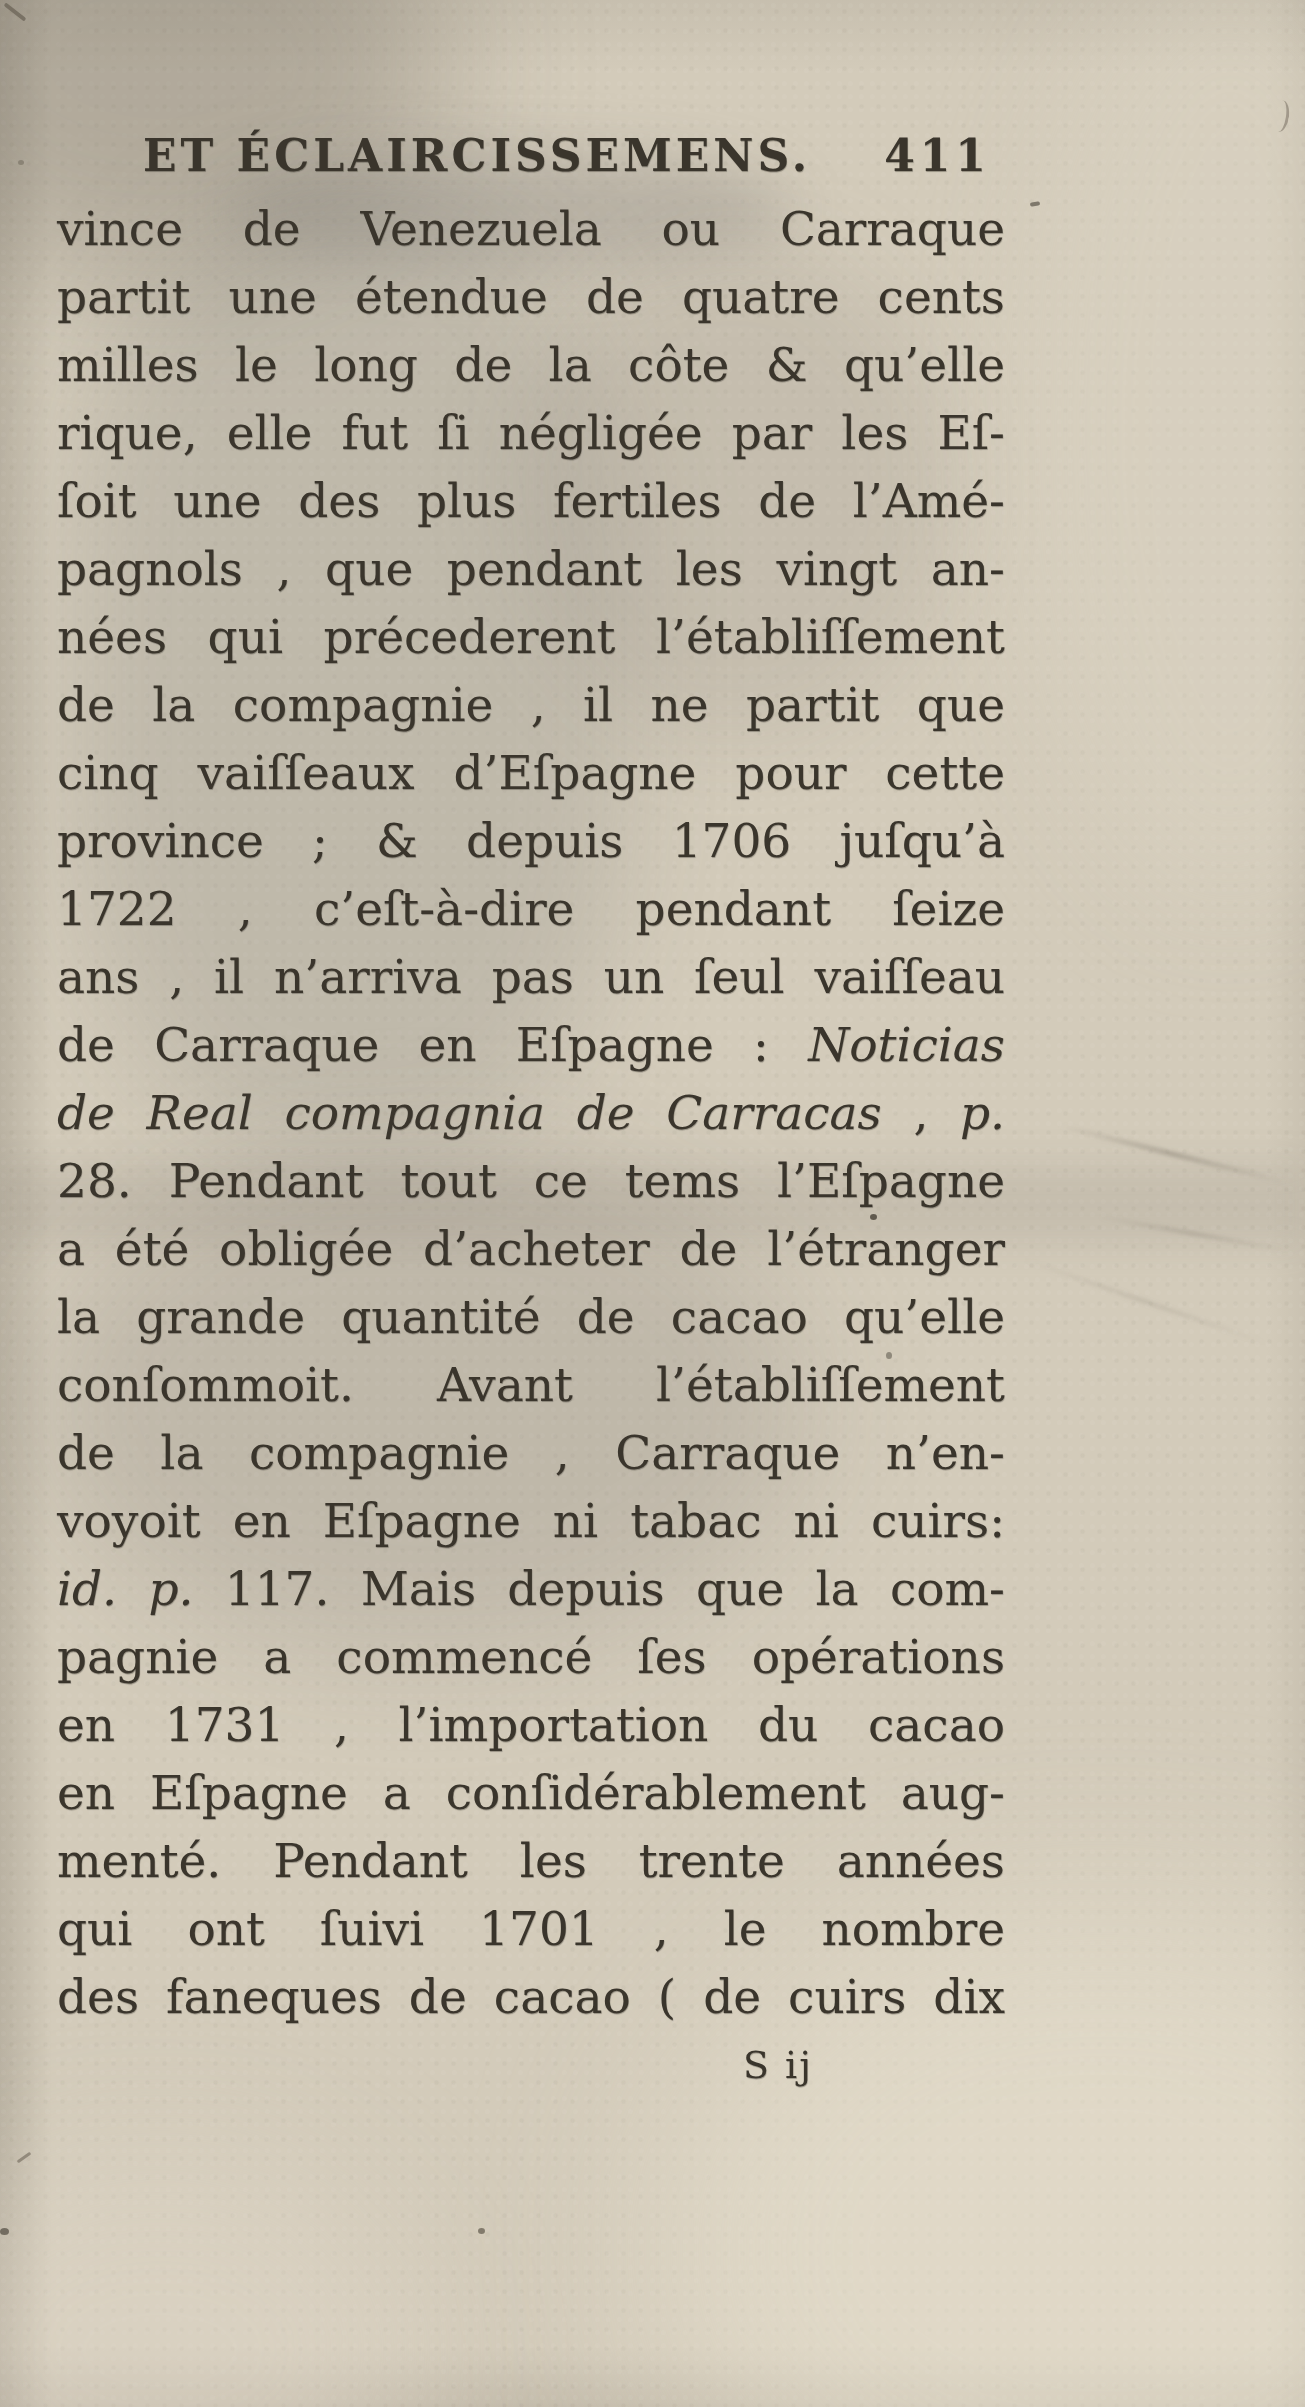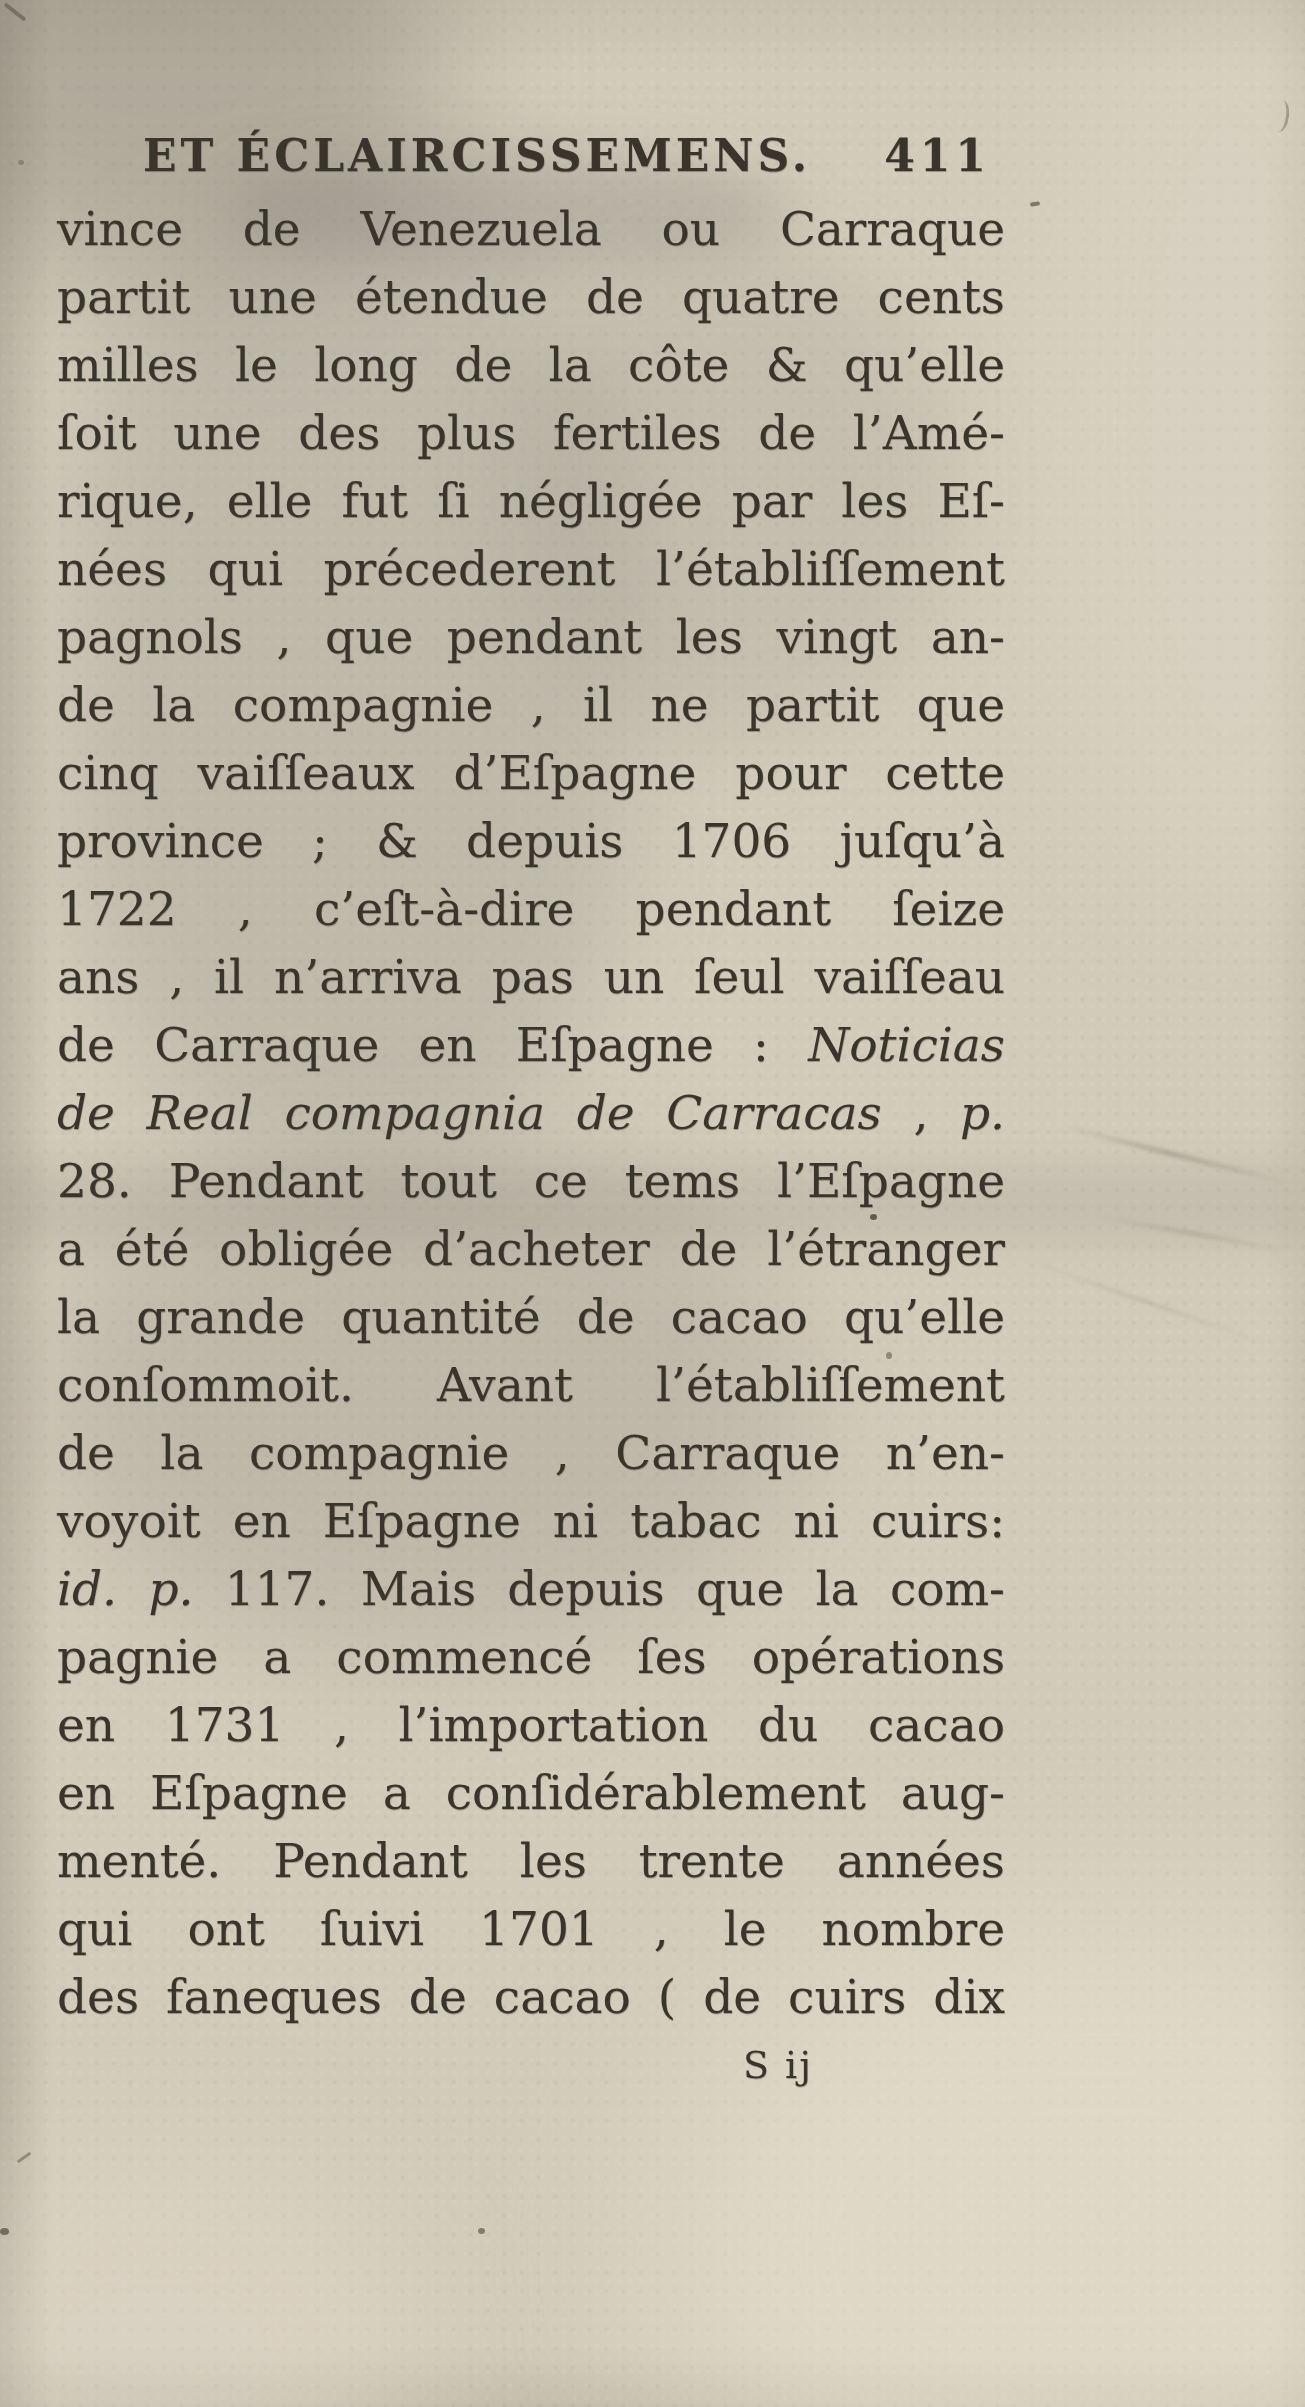--- a/index.html
+++ b/index.html
@@ -103,24 +103,24 @@
   <div class="header">
     <span class="title">ET ÉCLAIRCISSEMENS.</span>
     <span class="folio">411</span>
   </div>
 
   <div class="body-text">
 
   <div class="line"><span>vince de Venezuela ou Carraque</span></div>
       <div class="line"><span>partit une étendue de quatre cents</span></div>
       <div class="line"><span>milles le long de la côte &amp; qu’elle</span></div>
+      <div class="line"><span>rique, elle fut ſi négligée par les Eſ-</span></div>
       <div class="line"><span>ſoit une des plus fertiles de l’Amé-</span></div>
-      <div class="line"><span>rique, elle fut ſi négligée par les Eſ-</span></div>
+      <div class="line"><span>pagnols , que pendant les vingt an-</span></div>
       <div class="line"><span>nées qui précederent l’établiſſement</span></div>
-      <div class="line"><span>pagnols , que pendant les vingt an-</span></div>
       <div class="line"><span>de la compagnie , il ne partit que</span></div>
       <div class="line"><span>cinq vaiſſeaux d’Eſpagne pour cette</span></div>
       <div class="line"><span>province ; &amp; depuis 1706 juſqu’à</span></div>
       <div class="line"><span>1722 , c’eſt-à-dire pendant ſeize</span></div>
       <div class="line"><span>ans , il n’arriva pas un ſeul vaiſſeau</span></div>
       <div class="line"><span>de Carraque en Eſpagne : </span><span class="it">Noticias</span></div>
       <div class="line"><span class="it">de Real compagnia de Carracas</span><span> , </span><span class="it">p.</span></div>
       <div class="line"><span>28. Pendant tout ce tems l’Eſpagne</span></div>
       <div class="line"><span>a été obligée d’acheter de l’étranger</span></div>
       <div class="line"><span>la grande quantité de cacao qu’elle</span></div>

